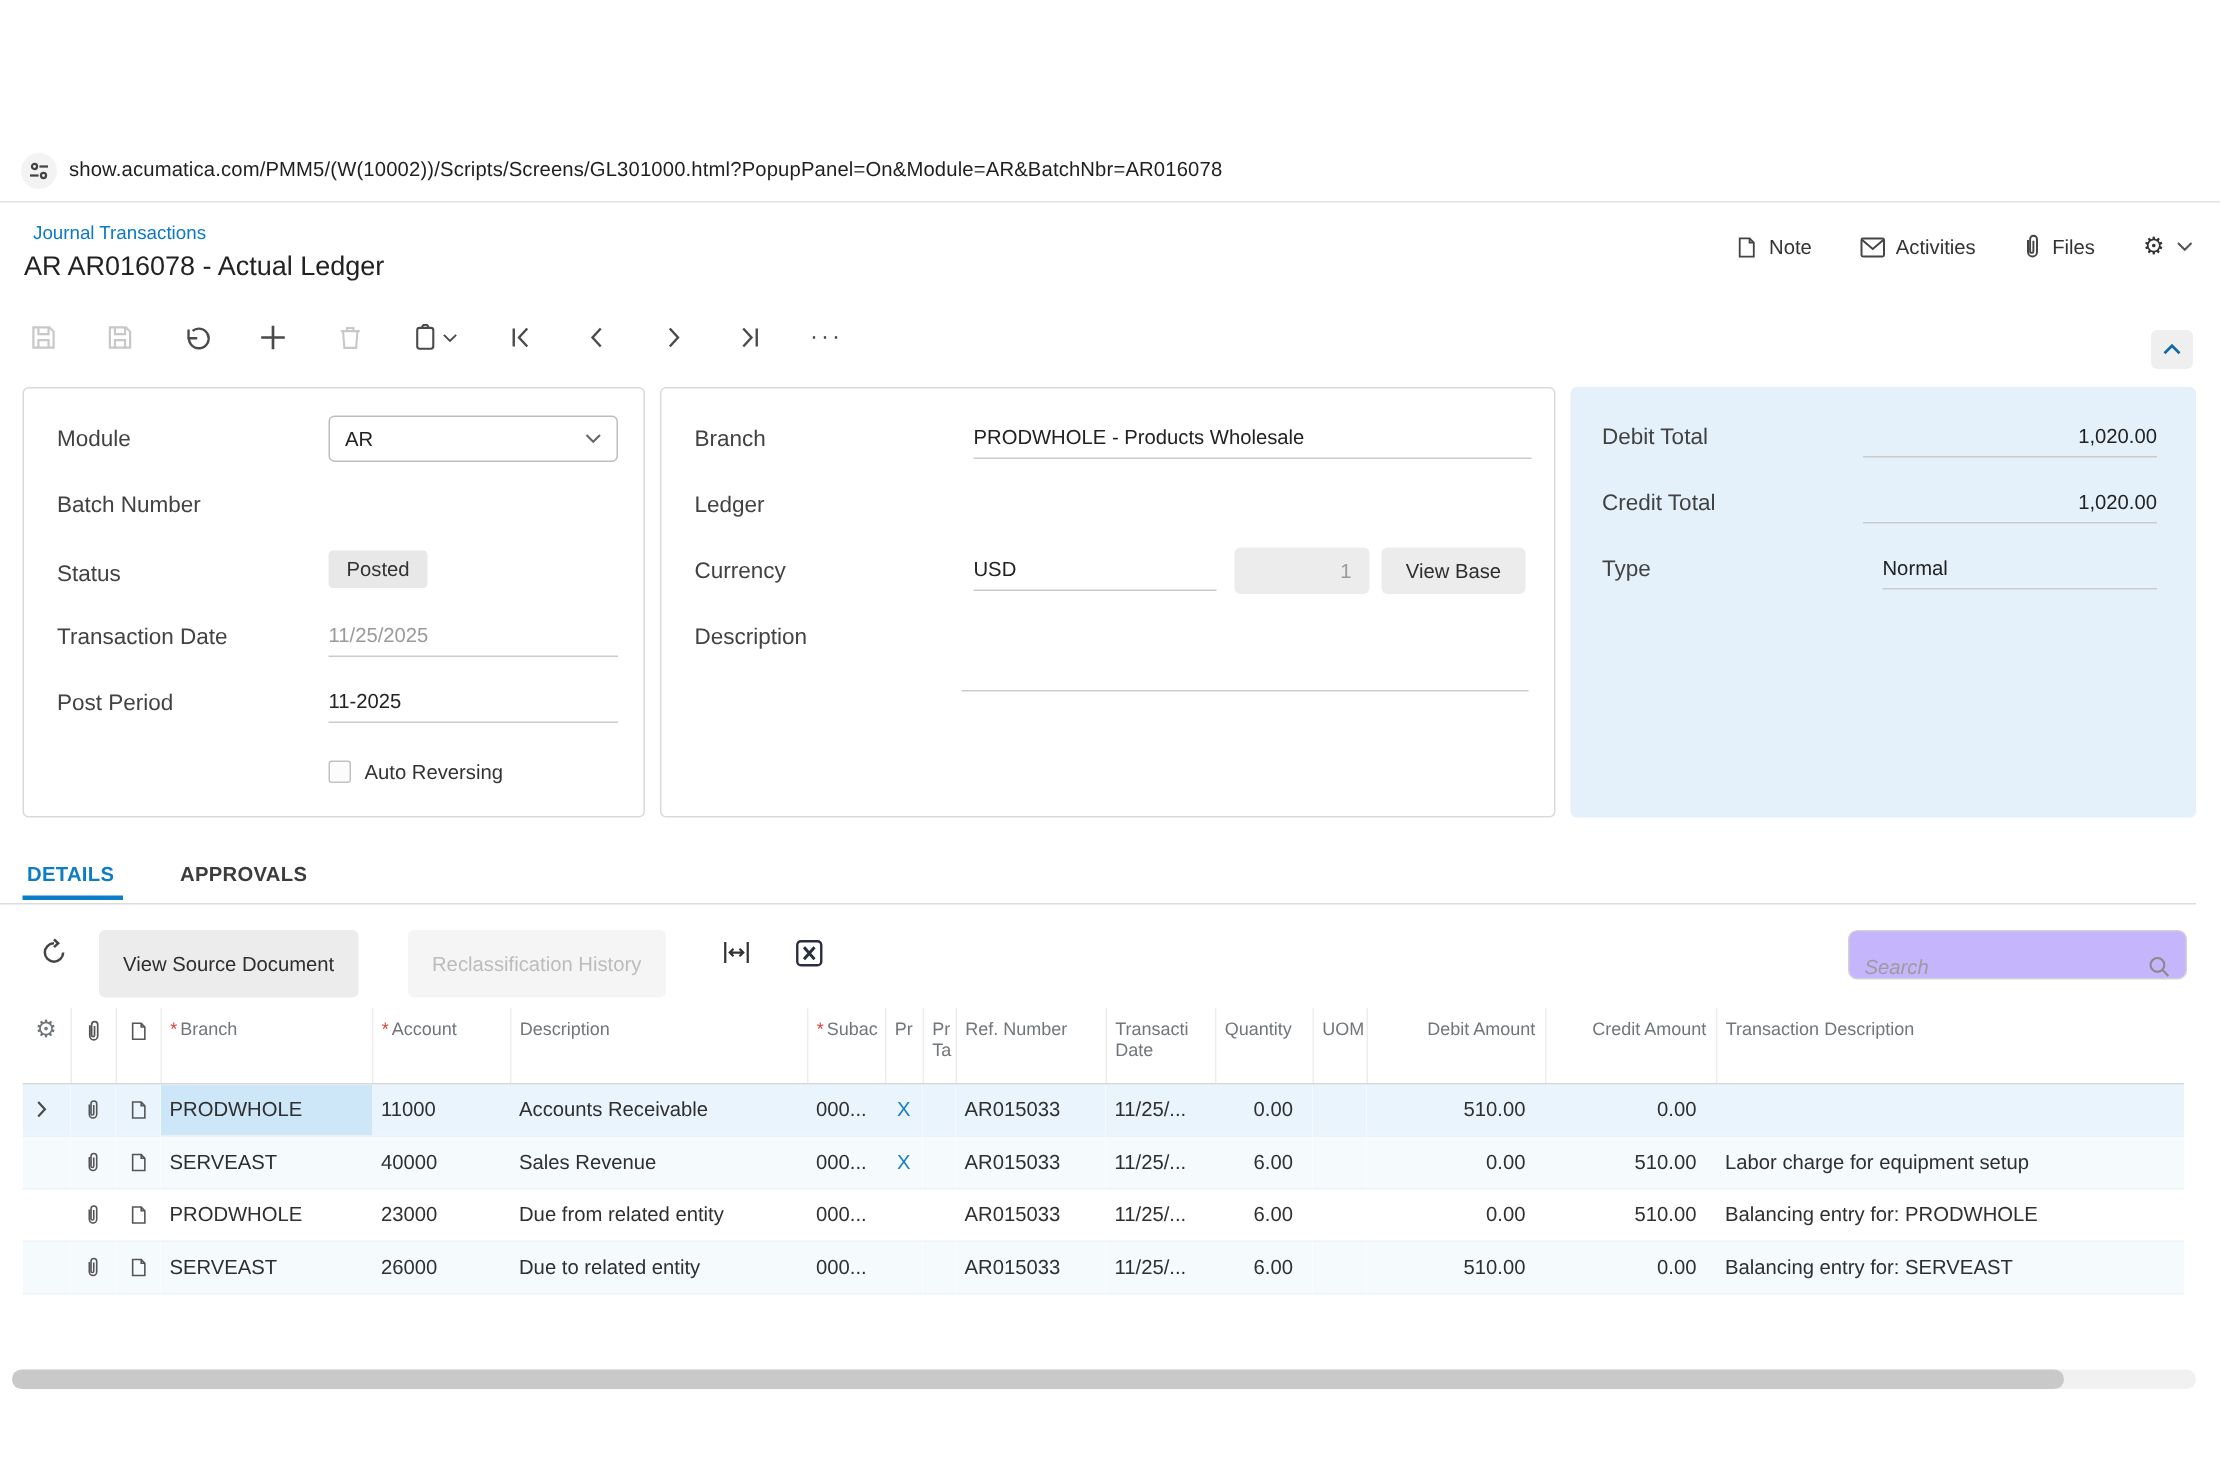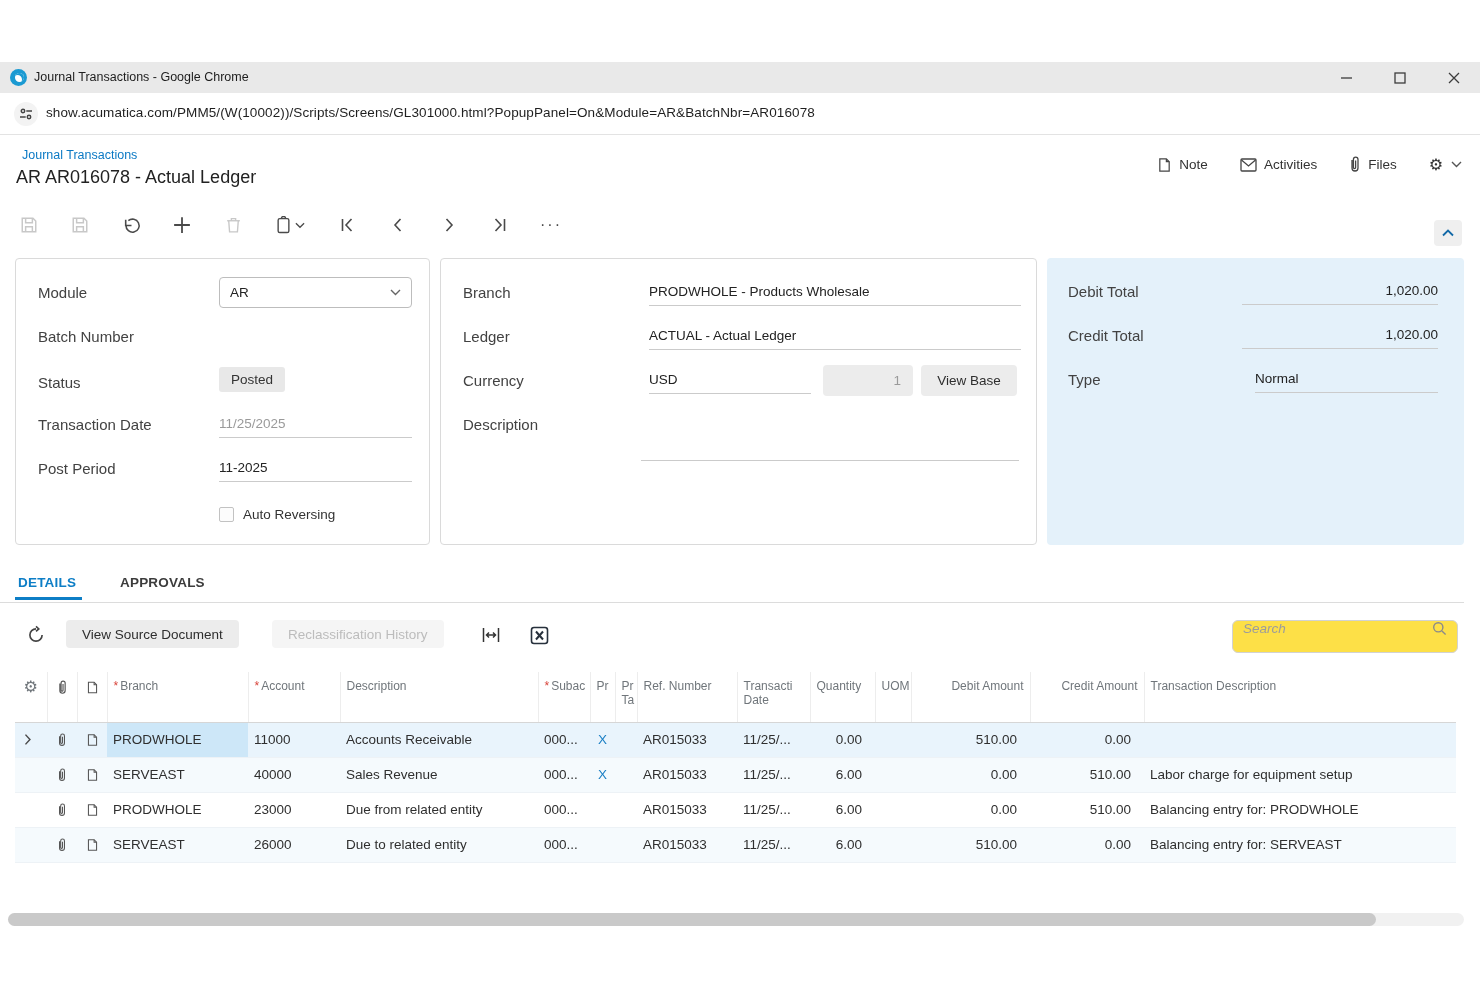--- a/index.html
+++ b/index.html
@@ -65,24 +65,24 @@
 
   
   .tab { position:absolute; top:575px; font-size:13.5px; font-weight:700; letter-spacing:.2px; cursor:pointer; }
   .tab.active { color:#0d7ec6; }
   .tab.idle { color:#3c3c3c; }
   .tab-underline { position:absolute; left:15px; top:597px; width:67px; height:3px; background:#0d7ec6; }
   .tab-divider { position:absolute; left:0; top:602px; width:1464px; height:1px; background:#dcdcdc; }
 
   
   .gtb-icon { position:absolute; color:#444; display:flex; align-items:center; justify-content:center; cursor:pointer; }
-  .gtb-btn { position:absolute; top:620px; height:28px; padding:0 16px; }
+  .gtb-btn { position:absolute; top:620px; height:45px; padding:0 16px; }
   .gtb-btn.disabled { background:#f5f5f5; color:#bcbcbc; cursor:default; }
   .searchbox { position:absolute; left:1232px; top:620px; width:226px; height:33px; border:1px solid #d2d2d2;
-               border-radius:6px; background:#fde047; display:flex; align-items:flex-start; padding:0 10px; }
+               border-radius:6px; background:#c4b5fd; display:flex; align-items:flex-end; padding:0 10px; }
   .searchbox input { border:none; outline:none; flex:1; font-size:13.5px; font-style:italic; color:#555;
                      font-family:inherit; background:transparent; }
   .searchbox input::placeholder { color:#9c9c9c; font-style:italic; }
   .searchbox .mag { color:#8a8a8a; }
 
   
   .grid { position:absolute; left:15px; top:672px; width:1441px; border-collapse:collapse; table-layout:fixed; }
   .grid th { height:50px; vertical-align:top; padding:7px 6px 0 6px; font-size:12px; font-weight:400;
              color:#70767b; text-align:left; border-bottom:1px solid #d6d6d6; border-right:1px solid #ededed;
              line-height:14px; overflow:hidden; background:#fff; }
@@ -104,41 +104,20 @@
   .hscroll-track { position:absolute; left:8px; top:913px; width:1456px; height:13px; background:#f1f1f1; border-radius:7px; }
   .hscroll-thumb { position:absolute; left:0; top:0; width:1368px; height:13px; background:#c9c9c9; border-radius:7px; cursor:grab; }
 
   svg { display:block; }
 </style>
 </head>
 <body>
 
 <div class="canvas">
 
-  <div class="titlebar">
-    <div class="fav"></div>
-    <div class="win-title">Journal Transactions - Google Chrome</div>
-    <div class="win-btns">
-      <div class="win-btn">
-        <svg width="13" height="13" viewBox="0 0 13 13">
-            <line x1="1" y1="7" x2="12" y2="7" stroke="currentColor" stroke-width="1.3"></line>
-          </svg>
-      </div>
-      <div class="win-btn">
-        <svg width="12" height="12" viewBox="0 0 12 12">
-            <rect x="1" y="1" width="10" height="10" fill="none" stroke="currentColor" stroke-width="1.3"></rect>
-          </svg>
-      </div>
-      <div class="win-btn">
-        <svg width="12" height="12" viewBox="0 0 12 12">
-            <path d="M1 1 L11 11 M11 1 L1 11" stroke="currentColor" stroke-width="1.3"></path>
-          </svg>
-      </div>
-    </div>
-  </div>
 
   <div class="urlbar">
     <div class="tune-icon">
       <svg width="16" height="16" viewBox="0 0 16 16" stroke="currentColor" stroke-width="1.5" fill="none">
         <circle cx="5" cy="5" r="1.7"></circle>
           <line x1="8.3" y1="5" x2="14" y2="5"></line>
         <line x1="2" y1="11" x2="7.7" y2="11"></line>
           <circle cx="11" cy="11" r="1.7"></circle>
       </svg>
     </div>
@@ -290,21 +269,20 @@
 
   <div class="panel panel2">
     <div class="frow" style="left:22px; top:18px;">
         <span class="flabel">Branch</span>
       </div>
     <div class="ulfield" style="left:208px; top:18px; width:372px;">PRODWHOLE - Products Wholesale</div>
 
     <div class="frow" style="left:22px; top:62px;">
         <span class="flabel">Ledger</span>
       </div>
-    <div class="ulfield" style="left:208px; top:62px; width:372px;">ACTUAL - Actual Ledger</div>
 
     <div class="frow" style="left:22px; top:106px;">
         <span class="flabel">Currency</span>
       </div>
     <div class="ulfield" style="left:208px; top:106px; width:162px;">USD</div>
     <div class="rate-box" style="left:382px; top:106px; width:90px;">1</div>
     <div class="btn" style="position:absolute; left:480px; top:106px; width:96px; height:31px;">View Base</div>
 
     <div class="frow" style="left:22px; top:150px;">
         <span class="flabel">Description</span>

